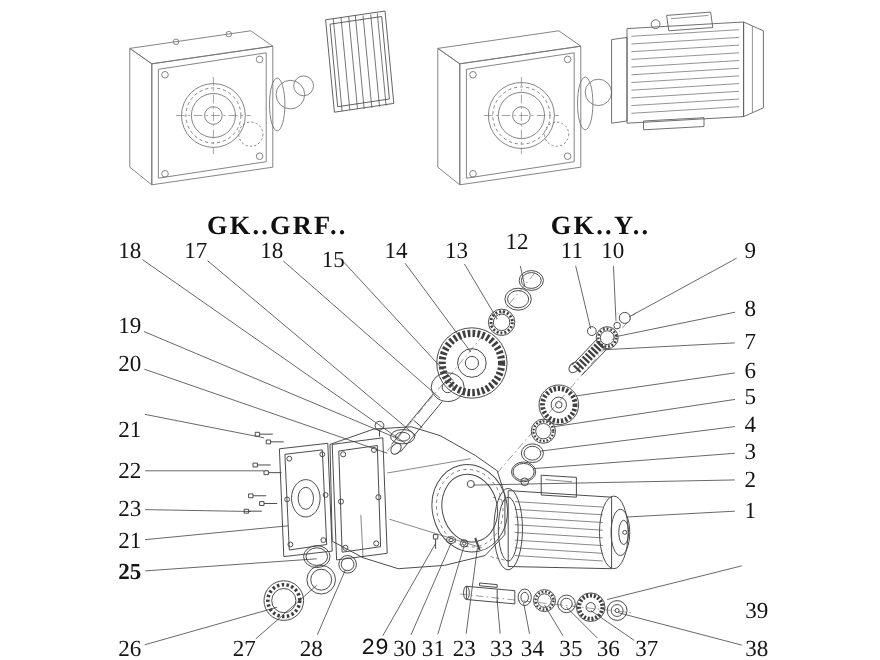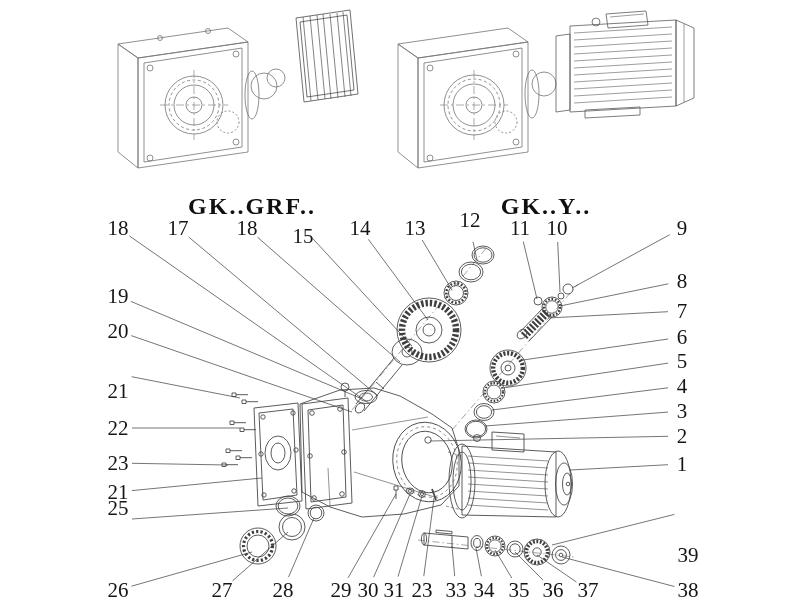--- a/index.html
+++ b/index.html
@@ -291,25 +291,25 @@
       <span class="callout" style="left: 682px; top: 411px;">3</span>
       <span class="callout" style="left: 682px; top: 436px;">2</span>
       <span class="callout" style="left: 682px; top: 464px;">1</span>
       <span class="callout" style="left: 688px; top: 511px; margin-top: 44px;">39</span>
       <span class="callout" style="left: 118px; top: 296px; text-align: right;">19</span>
       <span class="callout" style="left: 118px; top: 331px;">20</span>
       <span class="callout" style="left: 118px; top: 391px;">21</span>
       <span class="callout" style="left: 118px; top: 428px;">22</span>
       <span class="callout" style="left: 118px; top: 463px;">23</span>
       <span class="callout" style="left: 118px; top: 492px;">21</span>
-      <span class="callout" style="left: 118px; top: 508px;">25</span>
+      <span class="callout" style="left: 118px; top: 520px; font-weight: bold;">25</span>
       <span class="callout" style="left: 118px; top: 590px;">26</span>
       <span class="callout" style="left: 222px; top: 590px;">27</span>
       <span class="callout" style="left: 283px; top: 590px;">28</span>
-      <span class="callout" style="left: 341px; top: 590px;">29</span>
+      <span class="callout" style="left: 341px; top: 590px; font-family: Liberation Mono, monospace;">29</span>
       <span class="callout" style="left: 368px; top: 590px;">30</span>
       <span class="callout" style="left: 394px; top: 590px;">31</span>
       <span class="callout" style="left: 422px; top: 590px;">23</span>
       <span class="callout" style="left: 456px; top: 590px;">33</span>
       <span class="callout" style="left: 484px; top: 590px;">34</span>
       <span class="callout" style="left: 519px; top: 590px;">35</span>
       <span class="callout" style="left: 553px; top: 590px;">36</span>
       <span class="callout" style="left: 588px; top: 590px;">37</span>
       <span class="callout" style="left: 688px; top: 590px;">38</span>
     </div>

